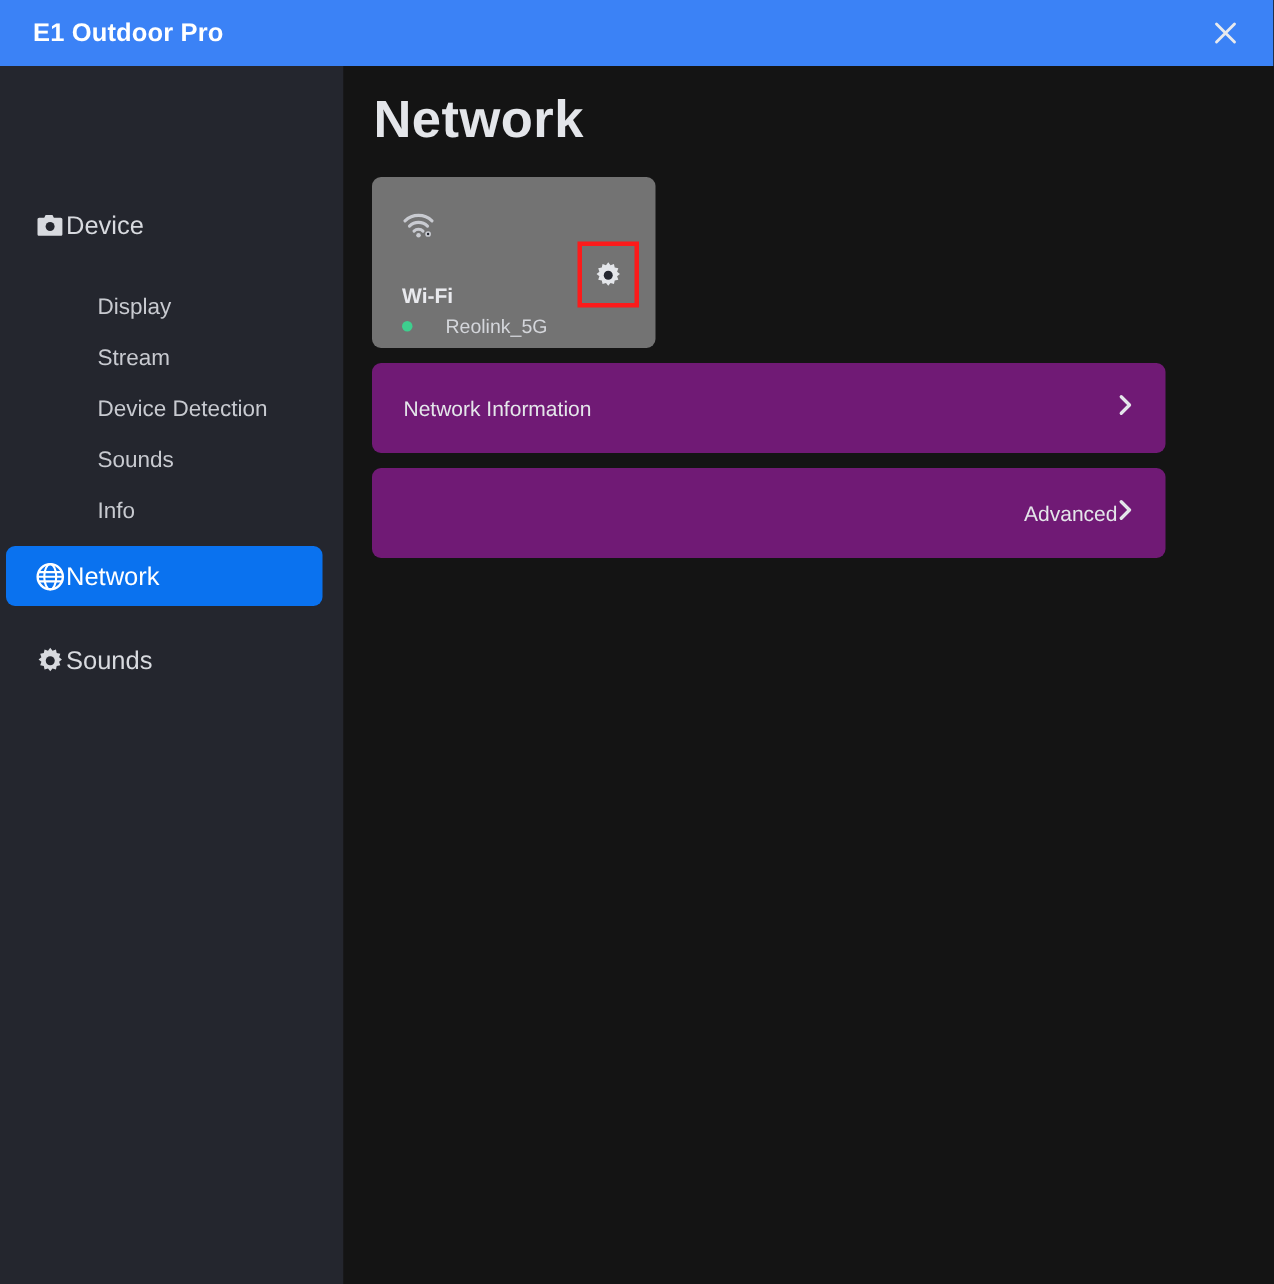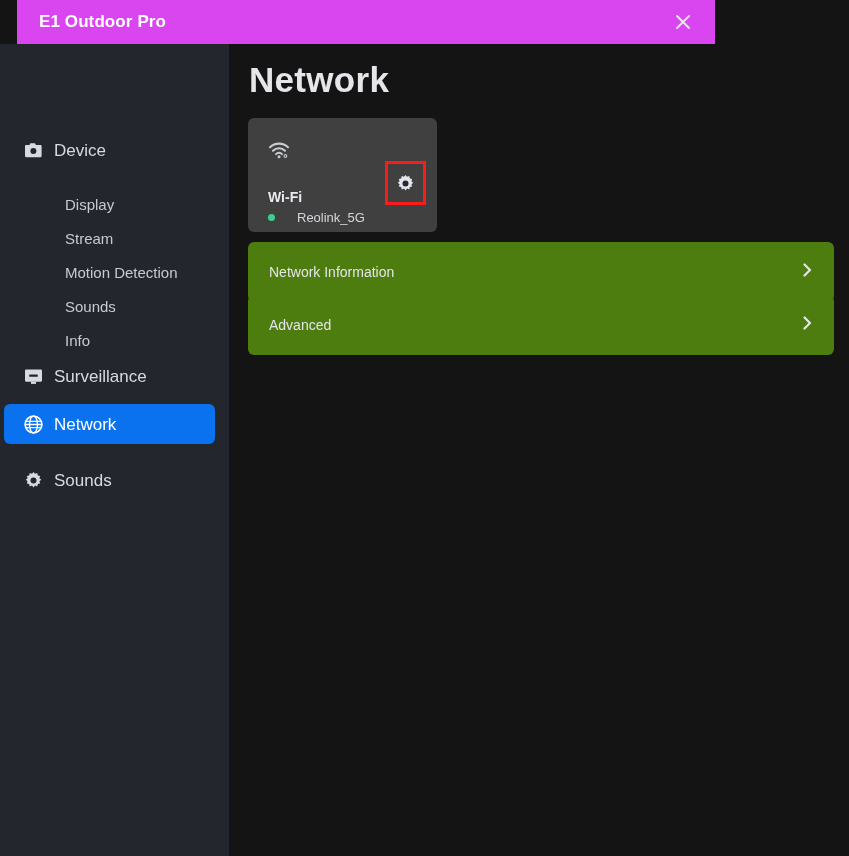--- a/index.html
+++ b/index.html
@@ -17,23 +17,23 @@
   #app {
     position: relative;
     width: 849px;
     height: 856px;
     overflow: hidden;
   }
 
   
   .titlebar {
     position: absolute;
-    left: 17px; top: 0;
-    width: 698px; height: 44px;
-    background: #d946ef;
+    left: 0; top: 0;
+    width: 849px; height: 44px;
+    background: #3b82f6;
     display: flex;
     align-items: center;
     justify-content: space-between;
     box-sizing: border-box;
   }
   .titlebar-title {
     color: #ffffff;
     font-size: 17px;
     font-weight: bold;
     letter-spacing: 0.1px;
@@ -77,21 +77,21 @@
     width: 22px;
     height: 22px;
     display: flex;
     align-items: center;
     justify-content: center;
     flex: 0 0 22px;
   }
   .nav-item .nav-icon svg { display:block; }
   .nav-item .nav-label {
     font-size: 17px;
-    margin-left: 10px;
+    margin-left: 0;
     line-height: 1;
     color: #d8dadf;
   }
   .nav-item.active {
     background: #0a72ef;
   }
   .nav-item.active .nav-label { color: #ffffff; }
 
   .sub-item {
     display: flex;
@@ -132,21 +132,21 @@
     letter-spacing: 0.3px;
   }
 
   
   .wifi-card {
     position: absolute;
     left: 19px;
     top: 74px;
     width: 189px;
     height: 114px;
-    background: #404040;
+    background: #737373;
     border-radius: 6px;
     box-sizing: border-box;
   }
   .wifi-icon {
     position: absolute;
     left: 20px;
     top: 22px;
     width: 22px;
     height: 20px;
   }
@@ -190,33 +190,33 @@
     align-items: center;
     justify-content: center;
     cursor: pointer;
   }
   .gear-highlight svg { display: block; }
 
   
   .list-row {
     position: absolute;
     left: 19px;
-    width: 586px;
+    width: 529px;
     height: 60px;
-    background: #4d7c0f;
+    background: #701a75;
     border-radius: 6px;
     box-sizing: border-box;
     display: flex;
     align-items: center;
     justify-content: space-between;
     padding: 0 21px 0 21px;
     cursor: pointer;
   }
   .row-1 { top: 198px; }
-  .row-2 { top: 251px; }
+  .row-2 { top: 268px; justify-content: flex-end; }
   .list-row .row-label {
     font-size: 14px;
     color: #e4e6ea;
     line-height: 1;
   }
   .chevron { display: block; }
 </style>
 </head>
 <body>
 
@@ -245,41 +245,31 @@
 
     <div class="spacer-device"></div>
 
     <div class="sub-item">
       <span class="sub-label">Display</span>
     </div>
     <div class="sub-item">
       <span class="sub-label">Stream</span>
     </div>
     <div class="sub-item">
-      <span class="sub-label">Motion Detection</span>
+      <span class="sub-label">Device Detection</span>
     </div>
     <div class="sub-item">
       <span class="sub-label">Sounds</span>
     </div>
     <div class="sub-item">
       <span class="sub-label">Info</span>
     </div>
 
     <div class="spacer-surv"></div>
 
-    <div class="nav-item">
-      <span class="nav-icon">
-        <svg width="19" height="17" viewBox="0 0 19 17" aria-hidden="true">
-          <rect x="1" y="1.5" width="17" height="12.2" rx="1.1" fill="#d8dadf"></rect>
-          <rect x="7" y="13.7" width="5" height="2.2" fill="#d8dadf"></rect>
-          <rect x="5.2" y="6.4" width="8.6" height="2.4" rx="0.6" fill="#24262e"></rect>
-        </svg>
-      </span>
-      <span class="nav-label">Surveillance</span>
-    </div>
 
     <div class="spacer-group"></div>
 
     <div class="nav-item active">
       <span class="nav-icon">
         <svg width="19" height="19" viewBox="0 0 19 19" aria-hidden="true">
           <circle cx="9.5" cy="9.5" r="8.4" fill="none" stroke="#ffffff" stroke-width="1.6"></circle>
           <ellipse cx="9.5" cy="9.5" rx="4" ry="8.4" fill="none" stroke="#ffffff" stroke-width="1.4"></ellipse>
           <path d="M1.5 6.4h16M1.5 12.6h16M1.1 9.5h16.8" stroke="#ffffff" stroke-width="1.4"></path>
         </svg>

